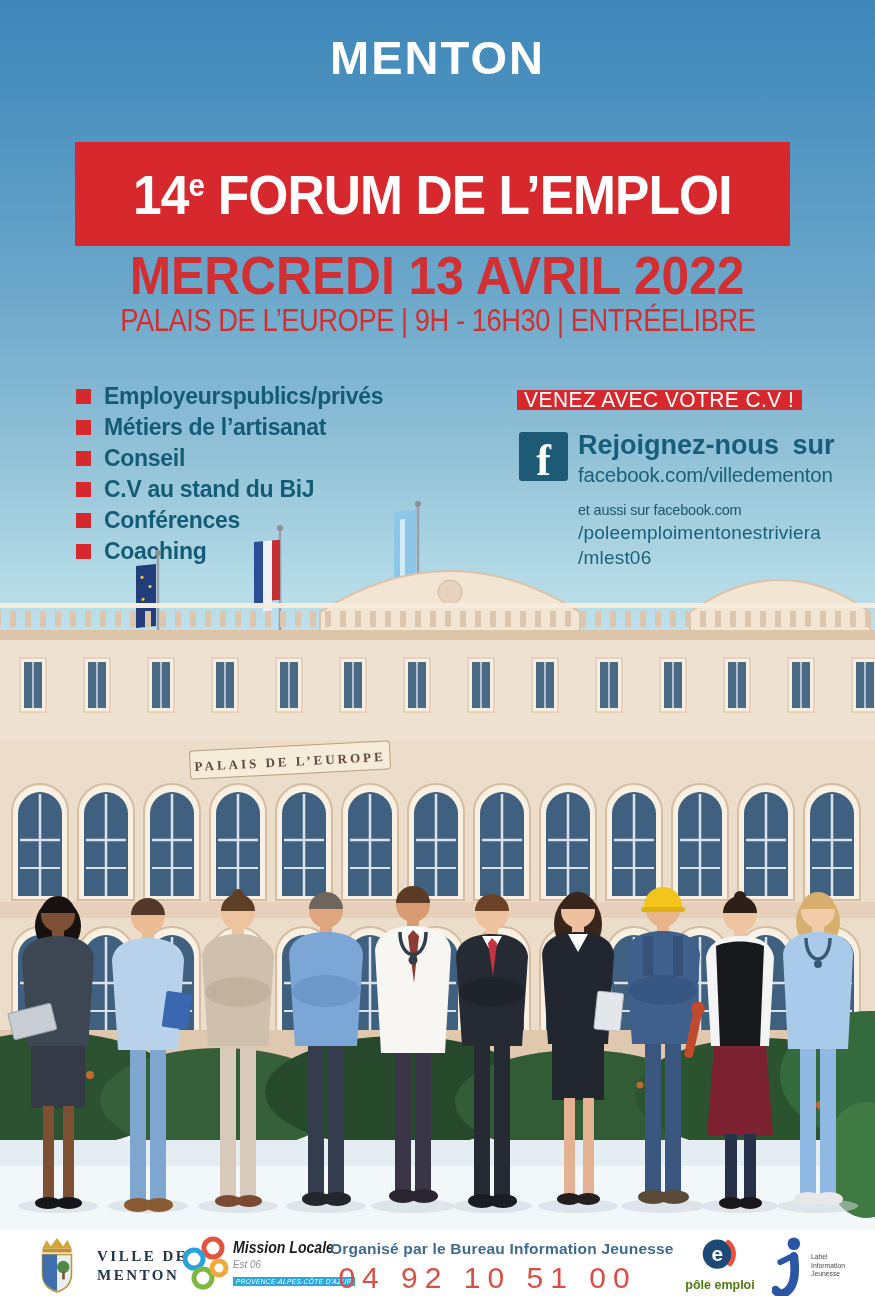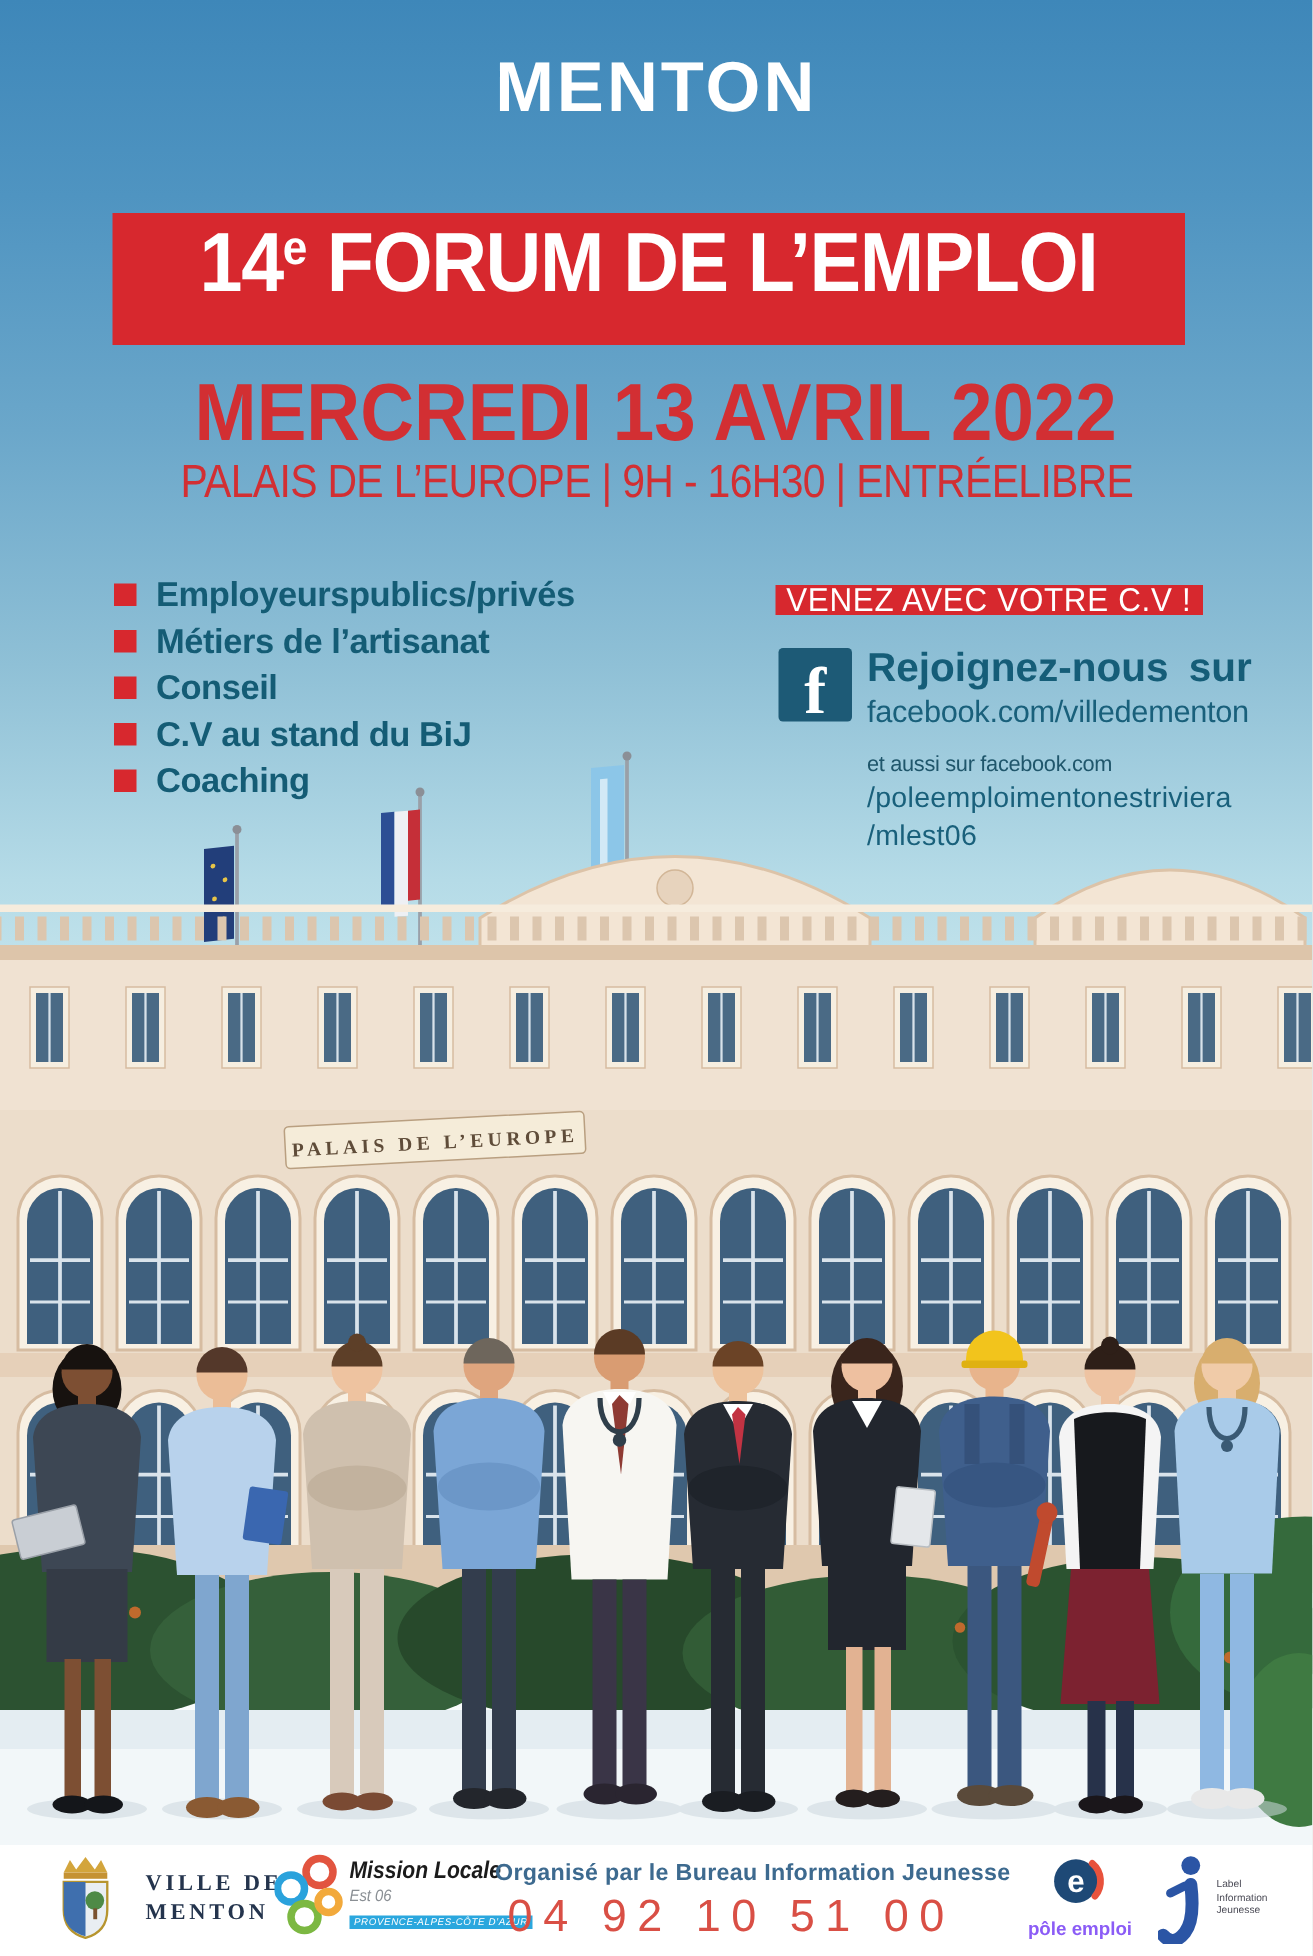--- a/index.html
+++ b/index.html
@@ -7,22 +7,22 @@
     position:relative;width:875px;height:1304px;margin:0 auto;overflow:hidden;
     font-family:"Liberation Sans",sans-serif;
     background:linear-gradient(180deg,#3e87b9 0%,#4f94c1 10%,#6ba7ca 22%,#8fc0d6 34%,#b5dbe7 45%,#cdeaef 54%,#dbf1f3 62%,#e9f6f6 72%,#f7fbfb 85%,#ffffff 96%);
   }
   .abs{position:absolute;}
   .center{left:0;right:0;text-align:center;}
   .cond{display:inline-block;transform:scaleX(.92);transform-origin:center;white-space:nowrap;}
 
   .city{top:30px;color:#ffffff;font-size:47px;font-weight:bold;letter-spacing:2px;}
 
-  .banner{top:142px;left:75px;right:85px;height:88px;background:#d7282e;
-    display:flex;align-items:flex-start;justify-content:center;}
+  .banner{top:142px;left:75px;right:85px;height:104px;background:#d7282e;
+    display:flex;align-items:center;justify-content:center;}
   .banner-text{color:#ffffff;font-size:56px;font-weight:bold;letter-spacing:-1px;}
   .banner-text sup{font-size:32px;vertical-align:18px;letter-spacing:0;}
   .banner-rest{margin-left:14px;}
 
   .date-line{top:244px;color:#d22f33;font-size:54px;font-weight:bold;}
   .venue-line{top:303px;color:#d22f33;font-size:31px;font-weight:400;letter-spacing:-.5px;}
 
   .features{top:381px;left:76px;list-style:none;margin:0;padding:0;}
   .features li{display:flex;align-items:center;height:31px;}
   .bullet{width:15px;height:15px;background:#d7282e;margin-right:13px;flex:0 0 auto;}
@@ -54,21 +54,21 @@
   .f-mission{left:183px;top:6px;}
   .mission-text{margin-left:4px;font-style:italic;}
   .ml-name{color:#1b1b1b;font-size:16px;font-weight:bold;transform:scaleX(.88);transform-origin:left;white-space:nowrap;}
   .ml-sub{color:#8a8f94;font-size:11px;margin-top:1px;transform:scaleX(.9);transform-origin:left;}
   .ml-strip{margin-top:2px;background:#2aa7de;color:#ffffff;font-size:6.5px;letter-spacing:.4px;
     padding:1px 3px;display:inline-block;white-space:nowrap;}
   .f-org{left:330px;top:10px;width:315px;display:block;text-align:center;}
   .org-line{color:#3d6a8f;font-size:15.5px;font-weight:bold;letter-spacing:.2px;white-space:nowrap;}
   .org-phone{color:#d94f45;font-size:30px;letter-spacing:7px;margin-top:3px;white-space:nowrap;}
   .f-pole{left:678px;top:6px;display:block;text-align:center;width:84px;}
-  .pole-name{color:#8b5cf6;font-size:12.5px;font-weight:bold;margin-top:0;white-space:nowrap;}
+  .pole-name{color:#4d7c0f;font-size:12.5px;font-weight:bold;margin-top:0;white-space:nowrap;}
   .f-ij{left:772px;top:6px;}
   .ij-text{margin-left:5px;color:#4a4a55;font-size:6.8px;line-height:1.25;}
 </style>
 </head>
 <body>
 
 <div class="poster">
 
   <div class="abs center city">MENTON</div>
 
@@ -92,20 +92,24 @@
         <span class="bullet"></span>
         <span class="feature-label">Métiers de l’artisanat</span>
       </li>
     <li>
         <span class="bullet"></span>
         <span class="feature-label">Conseil</span>
       </li>
     <li>
         <span class="bullet"></span>
         <span class="feature-label">C.V au stand du BiJ</span>
+      </li>
+    <li>
+        <span class="bullet"></span>
+        <span class="feature-label">Conférences</span>
       </li>
     <li>
         <span class="bullet"></span>
         <span class="feature-label">Coaching</span>
       </li>
   </ul>
 
   <div class="abs cv-banner">
     <span>VENEZ AVEC VOTRE C.V !</span>
   </div>

